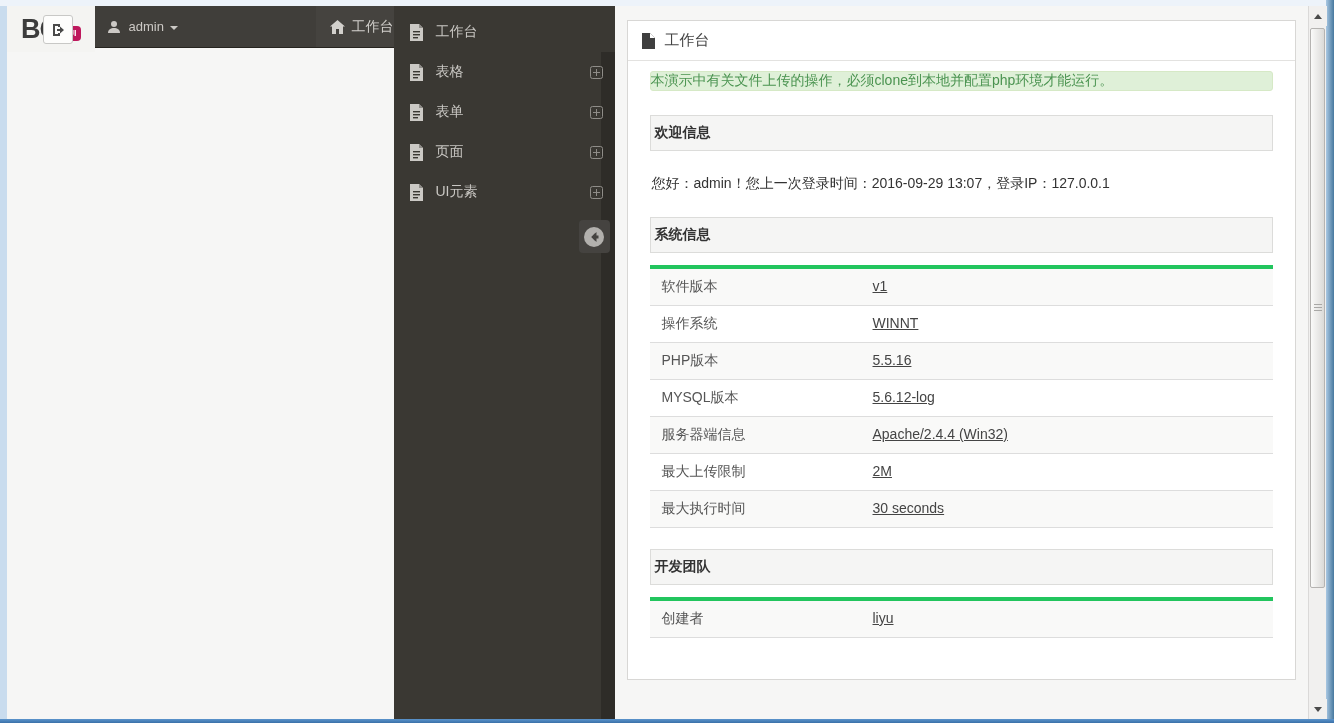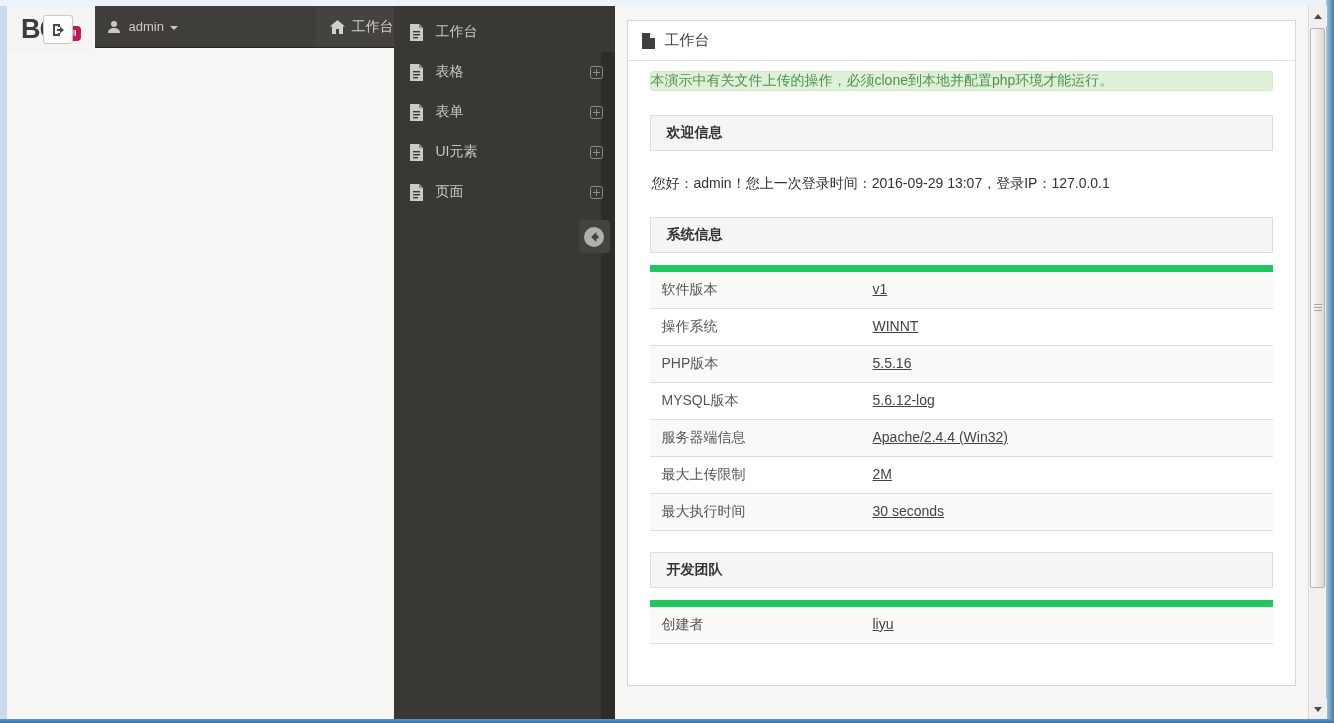--- a/index.html
+++ b/index.html
@@ -45,24 +45,24 @@
   .collapse-btn { margin:8px 5px 0 auto; width:31px; height:33px; background:#454340; border-radius:4px; display:flex; align-items:center; justify-content:center; cursor:pointer; position:relative; z-index:3; }
 
   .main { flex:1; background:#f6f6f5; overflow:hidden; }
   .panel { margin:14px 12px 0 12px; background:#ffffff; border:1px solid #d8d7d5; }
   .panel-header { height:40px; display:flex; align-items:center; padding:0 14px; border-bottom:1px solid #e3e2e0; color:#444; font-size:15px; }
   .panel-header .ph-label { margin-left:10px; }
   .panel-body { padding:10px 22px 20px 22px; }
 
   .alert-success { background:#dff0d8; border:1px solid #d6e9c6; border-radius:3px; color:#4a9350; font-size:14px; margin-bottom:24px; }
 
-  .section-bar { background:#f5f5f4; border:1px solid #dcdcda; padding:8px 16px; font-size:14px; font-weight:bold; color:#333; }
+  .section-bar { background:#f5f5f4; border:1px solid #dcdcda; padding:8px 4px; font-size:14px; font-weight:bold; color:#333; }
   .welcome-p { margin:24px 2px; font-size:14px; color:#333; }
 
-  .data-table { margin:12px 0 21px 0; border-top:7px solid #22c55e; }
+  .data-table { margin:12px 0 21px 0; border-top:4px solid #22c55e; }
   .t-row { display:flex; border-bottom:1px solid #ddd; font-size:14px; color:#555; }
   .t-row:nth-child(odd) { background:#f9f9f8; }
   .t-label { width:211px; flex:none; padding:9px 12px; }
   .t-value { flex:1; padding:9px 12px; color:#444;text-decoration:underline; }
 
   svg { display:block; }
 </style>
 </head>
 <body>
 
@@ -189,41 +189,41 @@
   <div class="menu-item">
     <span>
       <svg width="15" height="17" viewBox="0 0 15 17">
         <path d="M1 0h9l4 4v13H1z" fill="#cbc9c5"></path>
         <path d="M10 0l4 4h-4z" fill="#8e8c88"></path>
         <rect x="4" y="7" width="7" height="1.4" fill="#3a3833"></rect>
         <rect x="4" y="10" width="7" height="1.4" fill="#3a3833"></rect>
         <rect x="4" y="13" width="5" height="1.4" fill="#3a3833"></rect>
       </svg>
     </span>
+    <span class="mi-label">页面</span>
+    <span>
+      <svg width="13" height="13" viewBox="0 0 13 13">
+        <rect x="0.5" y="0.5" width="12" height="12" rx="2" fill="none" stroke="#8f8d89"></rect>
+        <rect x="3" y="6" width="7" height="1" fill="#8f8d89"></rect>
+        <rect x="6" y="3" width="1" height="7" fill="#8f8d89"></rect>
+      </svg>
+    </span>
+  </div>
+
+  <div class="menu-item">
+    <span>
+      <svg width="15" height="17" viewBox="0 0 15 17">
+        <path d="M1 0h9l4 4v13H1z" fill="#cbc9c5"></path>
+        <path d="M10 0l4 4h-4z" fill="#8e8c88"></path>
+        <rect x="4" y="7" width="7" height="1.4" fill="#3a3833"></rect>
+        <rect x="4" y="10" width="7" height="1.4" fill="#3a3833"></rect>
+        <rect x="4" y="13" width="5" height="1.4" fill="#3a3833"></rect>
+      </svg>
+    </span>
     <span class="mi-label">UI元素</span>
-    <span>
-      <svg width="13" height="13" viewBox="0 0 13 13">
-        <rect x="0.5" y="0.5" width="12" height="12" rx="2" fill="none" stroke="#8f8d89"></rect>
-        <rect x="3" y="6" width="7" height="1" fill="#8f8d89"></rect>
-        <rect x="6" y="3" width="1" height="7" fill="#8f8d89"></rect>
-      </svg>
-    </span>
-  </div>
-
-  <div class="menu-item">
-    <span>
-      <svg width="15" height="17" viewBox="0 0 15 17">
-        <path d="M1 0h9l4 4v13H1z" fill="#cbc9c5"></path>
-        <path d="M10 0l4 4h-4z" fill="#8e8c88"></path>
-        <rect x="4" y="7" width="7" height="1.4" fill="#3a3833"></rect>
-        <rect x="4" y="10" width="7" height="1.4" fill="#3a3833"></rect>
-        <rect x="4" y="13" width="5" height="1.4" fill="#3a3833"></rect>
-      </svg>
-    </span>
-    <span class="mi-label">页面</span>
     <span>
       <svg width="13" height="13" viewBox="0 0 13 13">
         <rect x="0.5" y="0.5" width="12" height="12" rx="2" fill="none" stroke="#8f8d89"></rect>
         <rect x="3" y="6" width="7" height="1" fill="#8f8d89"></rect>
         <rect x="6" y="3" width="1" height="7" fill="#8f8d89"></rect>
       </svg>
     </span>
   </div>
 </div>
       <div class="collapse-btn">

